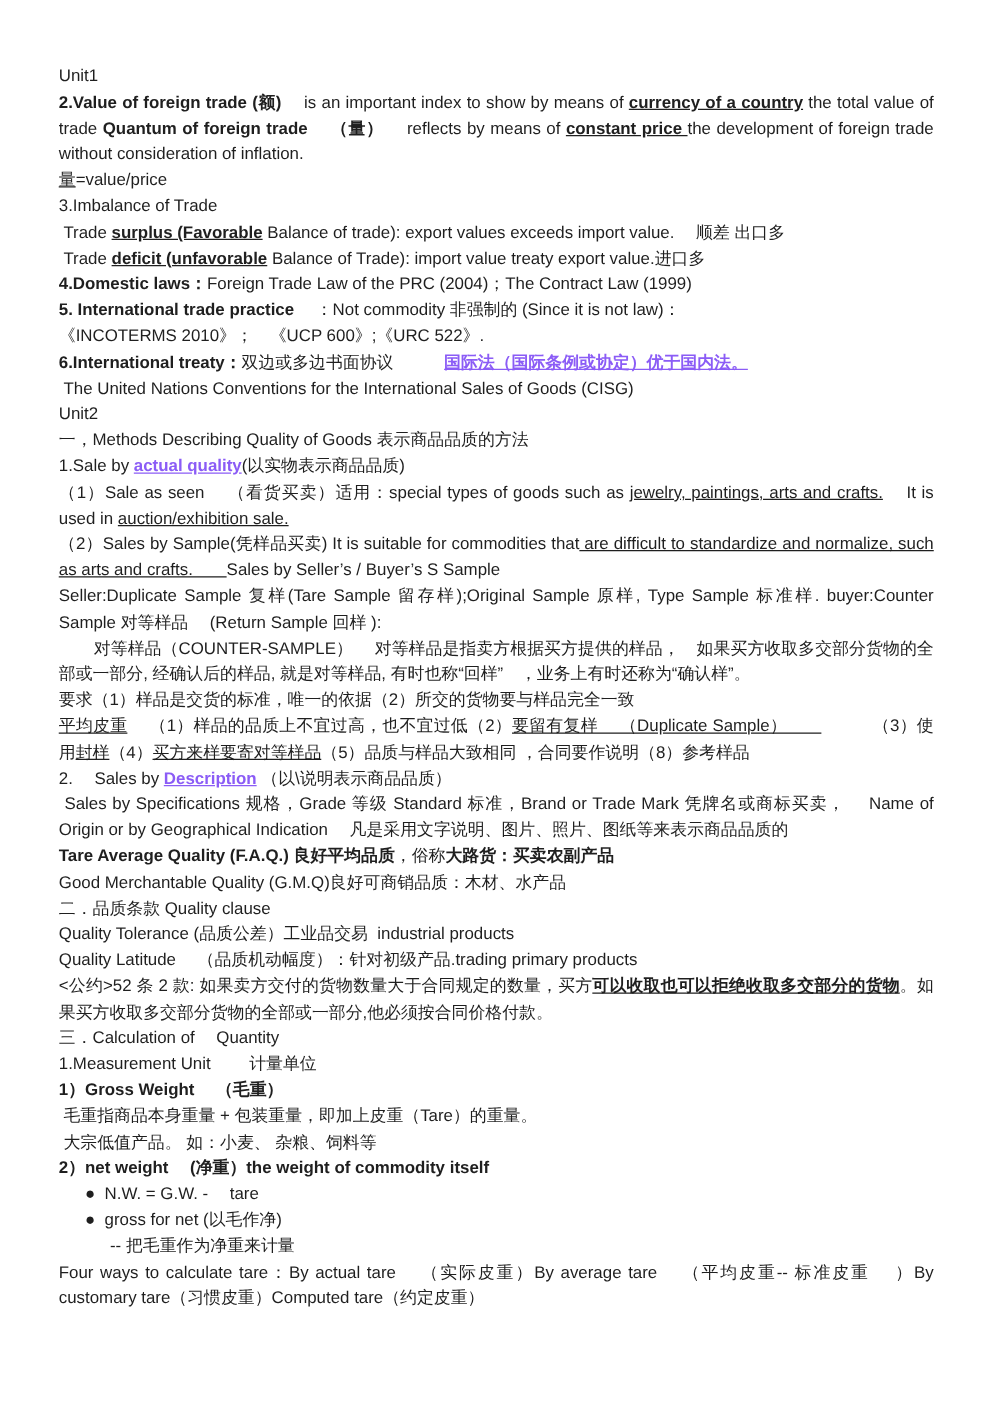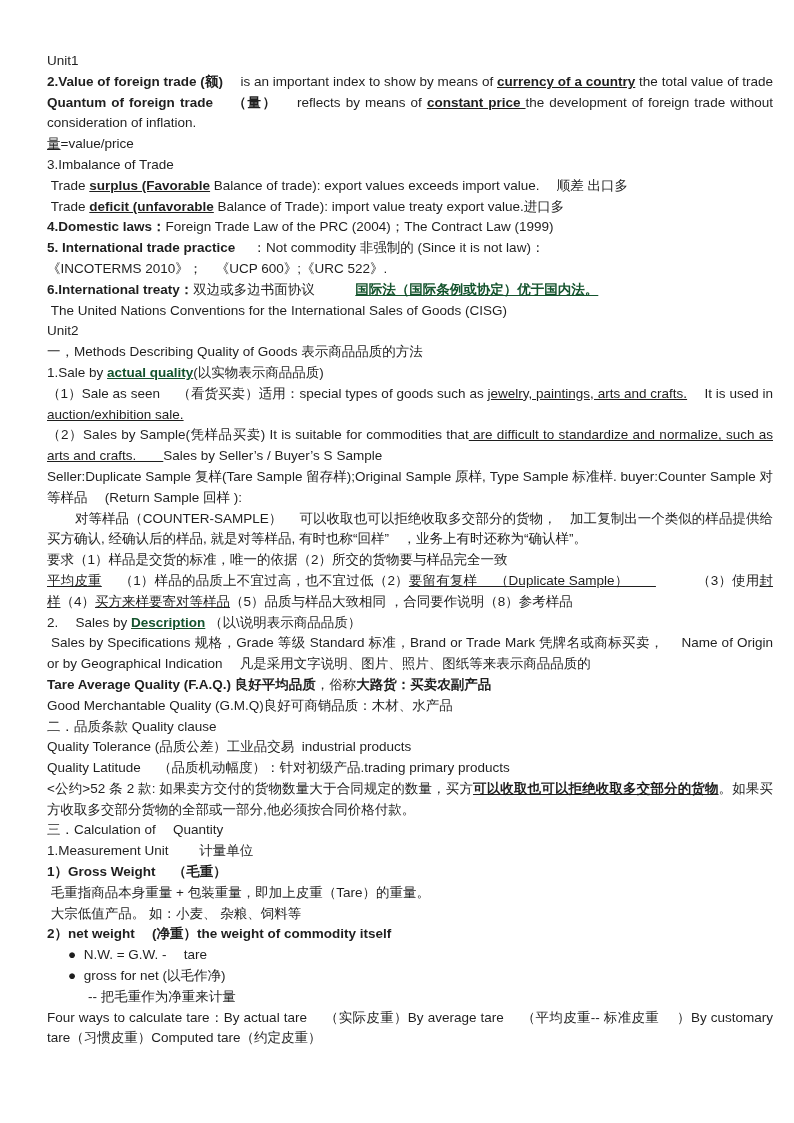--- a/index.html
+++ b/index.html
@@ -1,35 +1,35 @@
 <!DOCTYPE html>
 <html><head>
 <meta charset="utf-8">
 <style>
   html,body{margin:0;padding:0;background:#ffffff;}
   .page{
     position:relative;
     width:794px;height:1123px;
     background:#ffffff;
     box-sizing:border-box;
-    padding:51px 21px 0 47px;
+    padding:51px 47px 0 47px;
     overflow:hidden;
     font-family:"Liberation Sans",sans-serif;
   }
   p.line{
     margin:0;
     font-size:13.5px;
     line-height:20.8px;
     color:#1f1f1f;
     text-align:justify;
     word-break:break-word;
   }
   .b{font-weight:700;}
   .u{text-decoration:underline;}
-  .blue{color:#14532d;}
+  .blue{color:#8b5cf6;}
   .fi2{text-indent:28px;}
   .ind1{padding-left:21px;}
   .ind2{padding-left:41px;}
 </style>
 </head>
 <body>
 
 <div class="page">
   <div>
       <p class="line"><span>Unit1</span></p>
@@ -42,21 +42,21 @@
       <p class="line"><span class="b">5. International trade practice</span><span> 　：Not commodity 非强制的 (Since it is not law)：</span></p>
       <p class="line"><span>《INCOTERMS 2010》；　《UCP 600》;《URC 522》.</span></p>
       <p class="line"><span class="b">6.International treaty：</span><span>双边或多边书面协议</span><span>　　　</span><span class="b u blue">国际法（国际条例或协定）优于国内法。</span></p>
       <p class="line"><span>&nbsp;The United Nations Conventions for the International Sales of Goods (CISG)</span></p>
       <p class="line"><span>Unit2</span></p>
       <p class="line"><span>一，Methods Describing Quality of Goods 表示商品品质的方法</span></p>
       <p class="line"><span>1.Sale by </span><span class="b u blue">actual quality</span><span>(以实物表示商品品质)</span></p>
       <p class="line"><span>（1）Sale as seen 　（看货买卖）适用：special types of goods such as </span><span class="u">jewelry, paintings, arts and crafts.</span><span> 　It is used in </span><span class="u">auction/exhibition sale.</span></p>
       <p class="line"><span>（2）Sales by Sample(凭样品买卖) It is suitable for commodities that</span><span class="u"> are difficult to standardize and normalize, such as arts and crafts.　　</span><span>Sales by Seller’s / Buyer’s S Sample</span></p>
       <p class="line"><span>Seller:Duplicate Sample 复样(Tare Sample 留存样);Original Sample 原样, Type Sample 标准样. buyer:Counter Sample 对等样品 　(Return Sample 回样 ):</span></p>
-      <p class="line fi2"><span>对等样品（COUNTER-SAMPLE）　 可以收取也可以拒绝收取多交部分的货物，　加工复制出一个类似的样品提供给买方确认, 经确认后的样品, 就是对等样品, 有时也称“回样”　，业务上有时还称为“确认样”。</span></p>
+      <p class="line fi2"><span>对等样品（COUNTER-SAMPLE）　 对等样品是指卖方根据买方提供的样品，　如果买方收取多交部分货物的全部或一部分, 经确认后的样品, 就是对等样品, 有时也称“回样”　，业务上有时还称为“确认样”。</span></p>
       <p class="line"><span>要求（1）样品是交货的标准，唯一的依据（2）所交的货物要与样品完全一致</span></p>
       <p class="line"><span class="u">平均皮重</span><span> 　（1）样品的品质上不宜过高，也不宜过低（2）</span><span class="u">要留有复样 　（Duplicate Sample）　　</span><span>　　　（3）使用</span><span class="u">封样</span><span>（4）</span><span class="u">买方来样要寄对等样品</span><span>（5）品质与样品大致相同 ，合同要作说明（8）参考样品</span></p>
       <p class="line"><span>2. 　Sales by </span><span class="b u blue">Description</span><span> （以\说明表示商品品质）</span></p>
       <p class="line"><span>&nbsp;Sales by Specifications 规格，Grade 等级 Standard 标准，Brand or Trade Mark 凭牌名或商标买卖，　 Name of Origin or by Geographical Indication 　凡是采用文字说明、图片、照片、图纸等来表示商品品质的</span></p>
       <p class="line"><span class="b">Tare Average Quality (F.A.Q.) 良好平均品质</span><span>，俗称</span><span class="b">大路货：买卖农副产品</span></p>
       <p class="line"><span>Good Merchantable Quality (G.M.Q)良好可商销品质：木材、水产品</span></p>
       <p class="line"><span>二．品质条款 Quality clause</span></p>
       <p class="line"><span>Quality Tolerance (品质公差）工业品交易 &nbsp;industrial products</span></p>
       <p class="line"><span>Quality Latitude 　（品质机动幅度）：针对初级产品.trading primary products</span></p>
       <p class="line"><span>&lt;公约&gt;52 条 2 款: 如果卖方交付的货物数量大于合同规定的数量，买方</span><span class="b u">可以收取也可以拒绝收取多交部分的货物</span><span>。如果买方收取多交部分货物的全部或一部分,他必须按合同价格付款。</span></p>

